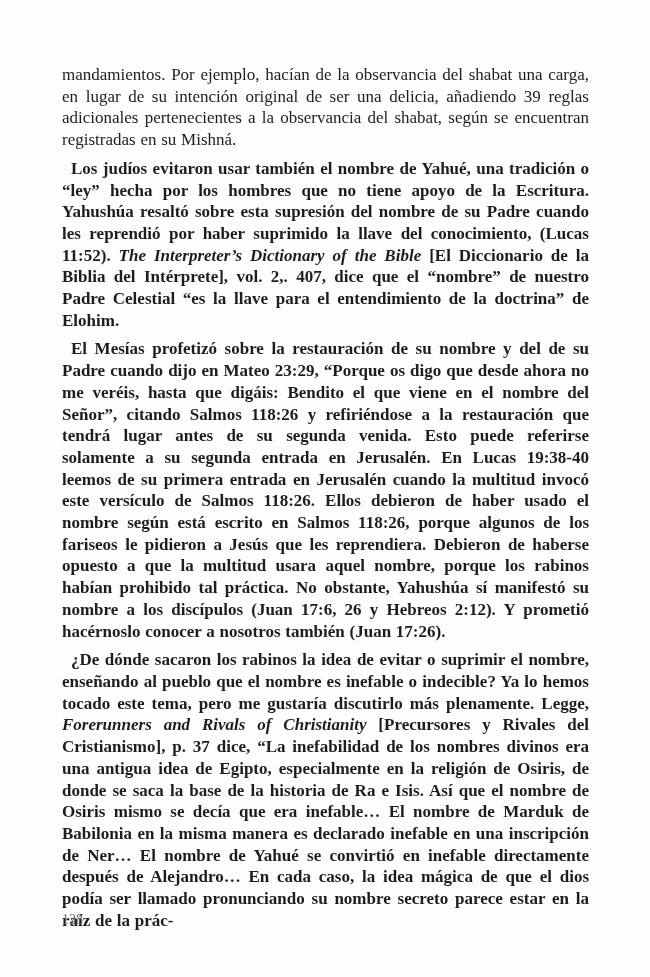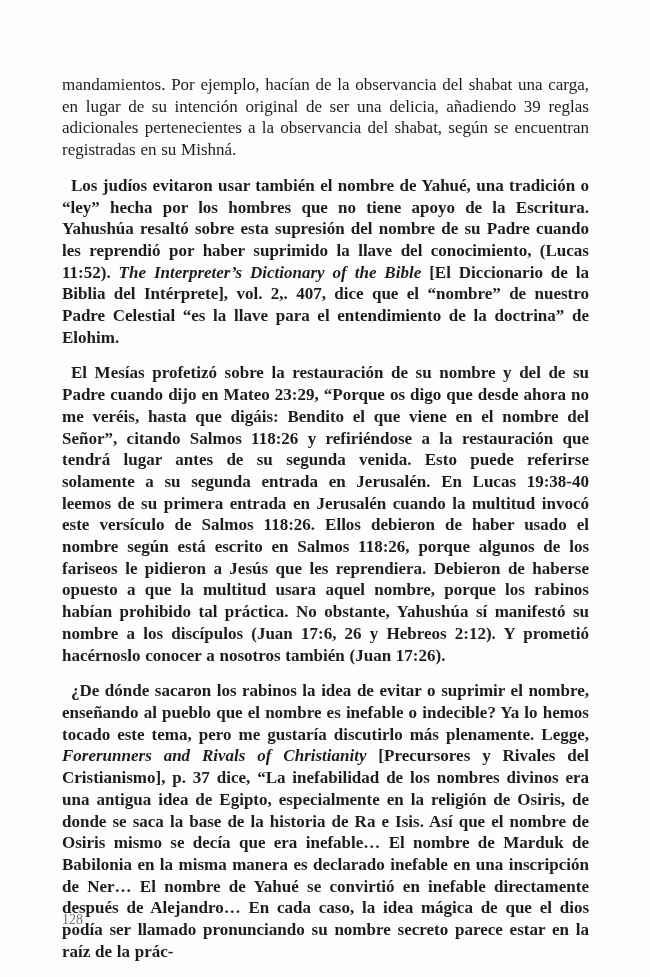--- a/index.html
+++ b/index.html
@@ -17,21 +17,21 @@
     width: 650px;
     height: 977px;
     box-sizing: border-box;
     background: #fdfdfd;
     padding: 60px 61px 0 62px;
   }
   .text-block {
     width: 527px;
   }
   .para {
-    margin: 14px 0 7px 0;
+    margin: 4px 0 7px 0;
     font-family: "Liberation Serif", serif;
     font-size: 17px;
     line-height: 21.7px;
     text-align: justify;
     color: #1d1d1d;
     word-spacing: 0.5px;
   }
   .para.indented {
     text-indent: 9px;
     font-weight: bold;

